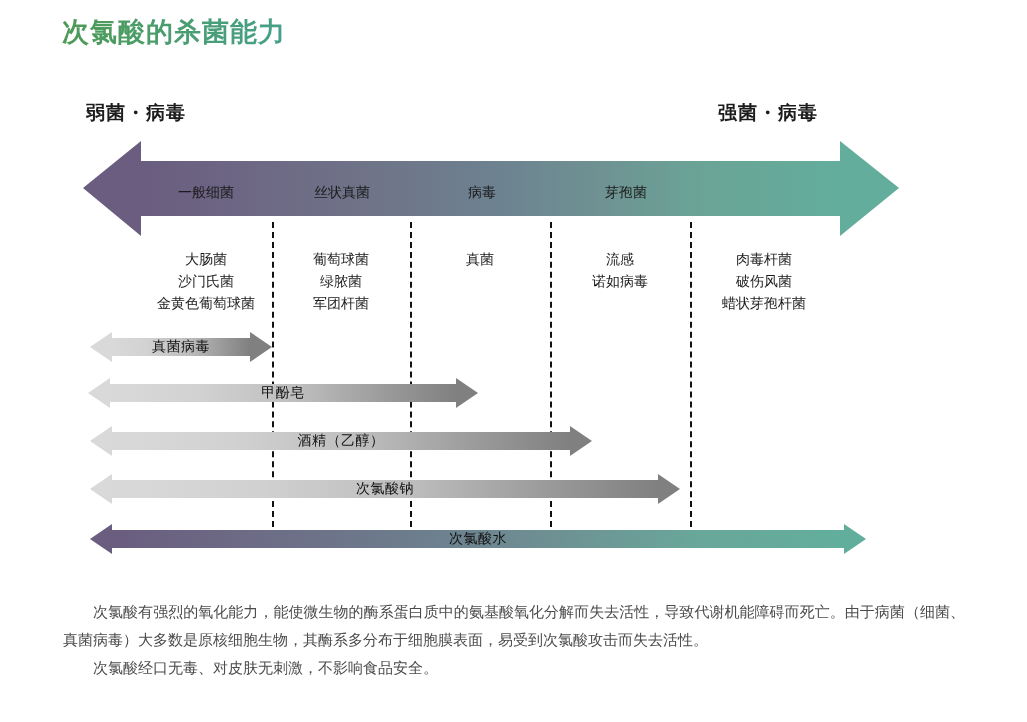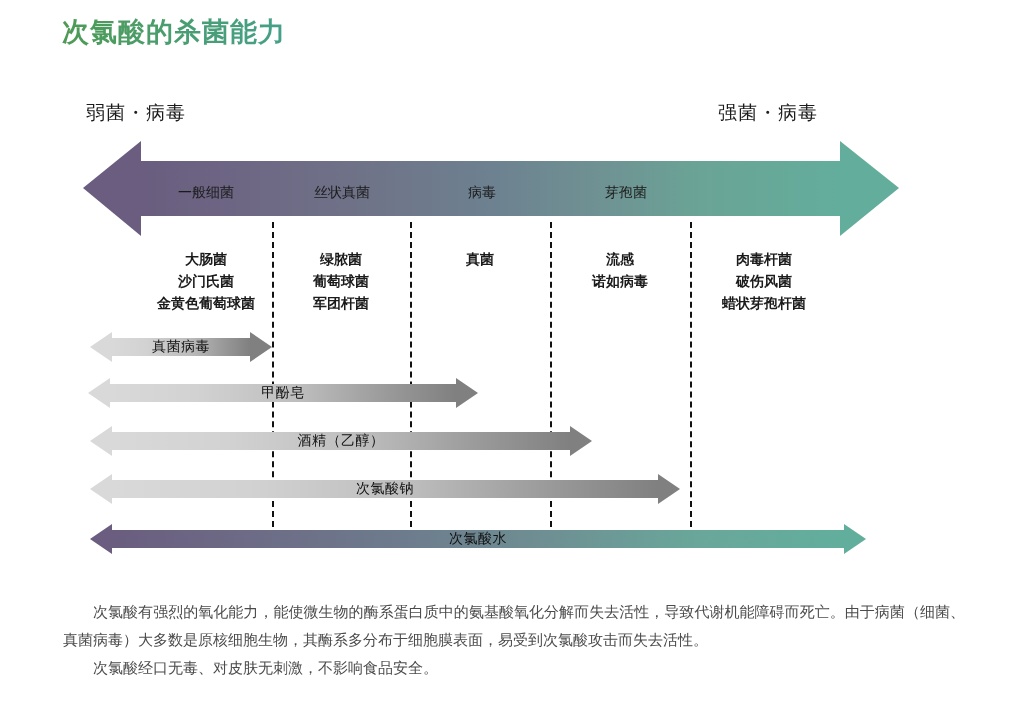--- a/index.html
+++ b/index.html
@@ -19,21 +19,21 @@
     background:linear-gradient(90deg,#4e9a54 0%,#45a08a 100%);
     -webkit-background-clip:text;background-clip:text;
     color:transparent;
     -webkit-text-fill-color:transparent;
     white-space:nowrap;
   }
 
   
   .end-label{
     position:absolute;
-    font-size:19px;font-weight:normal;color:#1c1c1c;
+    font-size:19px;font-weight:bold;color:#1c1c1c;
     white-space:nowrap;letter-spacing:1px;
   }
   .end-label.left{left:86px;top:100px;}
   .end-label.right{left:718px;top:100px;}
 
   
   .spectrum{
     position:absolute;left:83px;top:141px;
     width:815px;height:95px;
   }
@@ -74,21 +74,20 @@
   .divider{
     position:absolute;top:222px;
     width:0;height:315px;
     border-left:2px dashed #111;
   }
 
   
   .organisms{
     position:absolute;top:248px;left:0;width:1027px;height:70px;
     display:flex;
-    font-weight:bold;
   }
   .organisms .spacer{width:140px;flex:none;}
   .org-col{
     text-align:center;
     font-size:14px;line-height:22px;color:#1b1b1b;
   }
   .org-col div{white-space:nowrap;}
 
   
   .agent{
@@ -165,22 +164,22 @@
 <div class="organisms">
   <div class="spacer"></div>
 
   <div class="org-col" style="width:132px">
     <div>大肠菌</div>
     <div>沙门氏菌</div>
     <div>金黄色葡萄球菌</div>
   </div>
 
   <div class="org-col" style="width:138px">
+    <div>葡萄球菌</div>
     <div>绿脓菌</div>
-    <div>葡萄球菌</div>
     <div>军团杆菌</div>
   </div>
 
   <div class="org-col" style="width:140px">
     <div>真菌</div>
   </div>
 
   <div class="org-col" style="width:140px">
     <div>流感</div>
     <div>诺如病毒</div>

